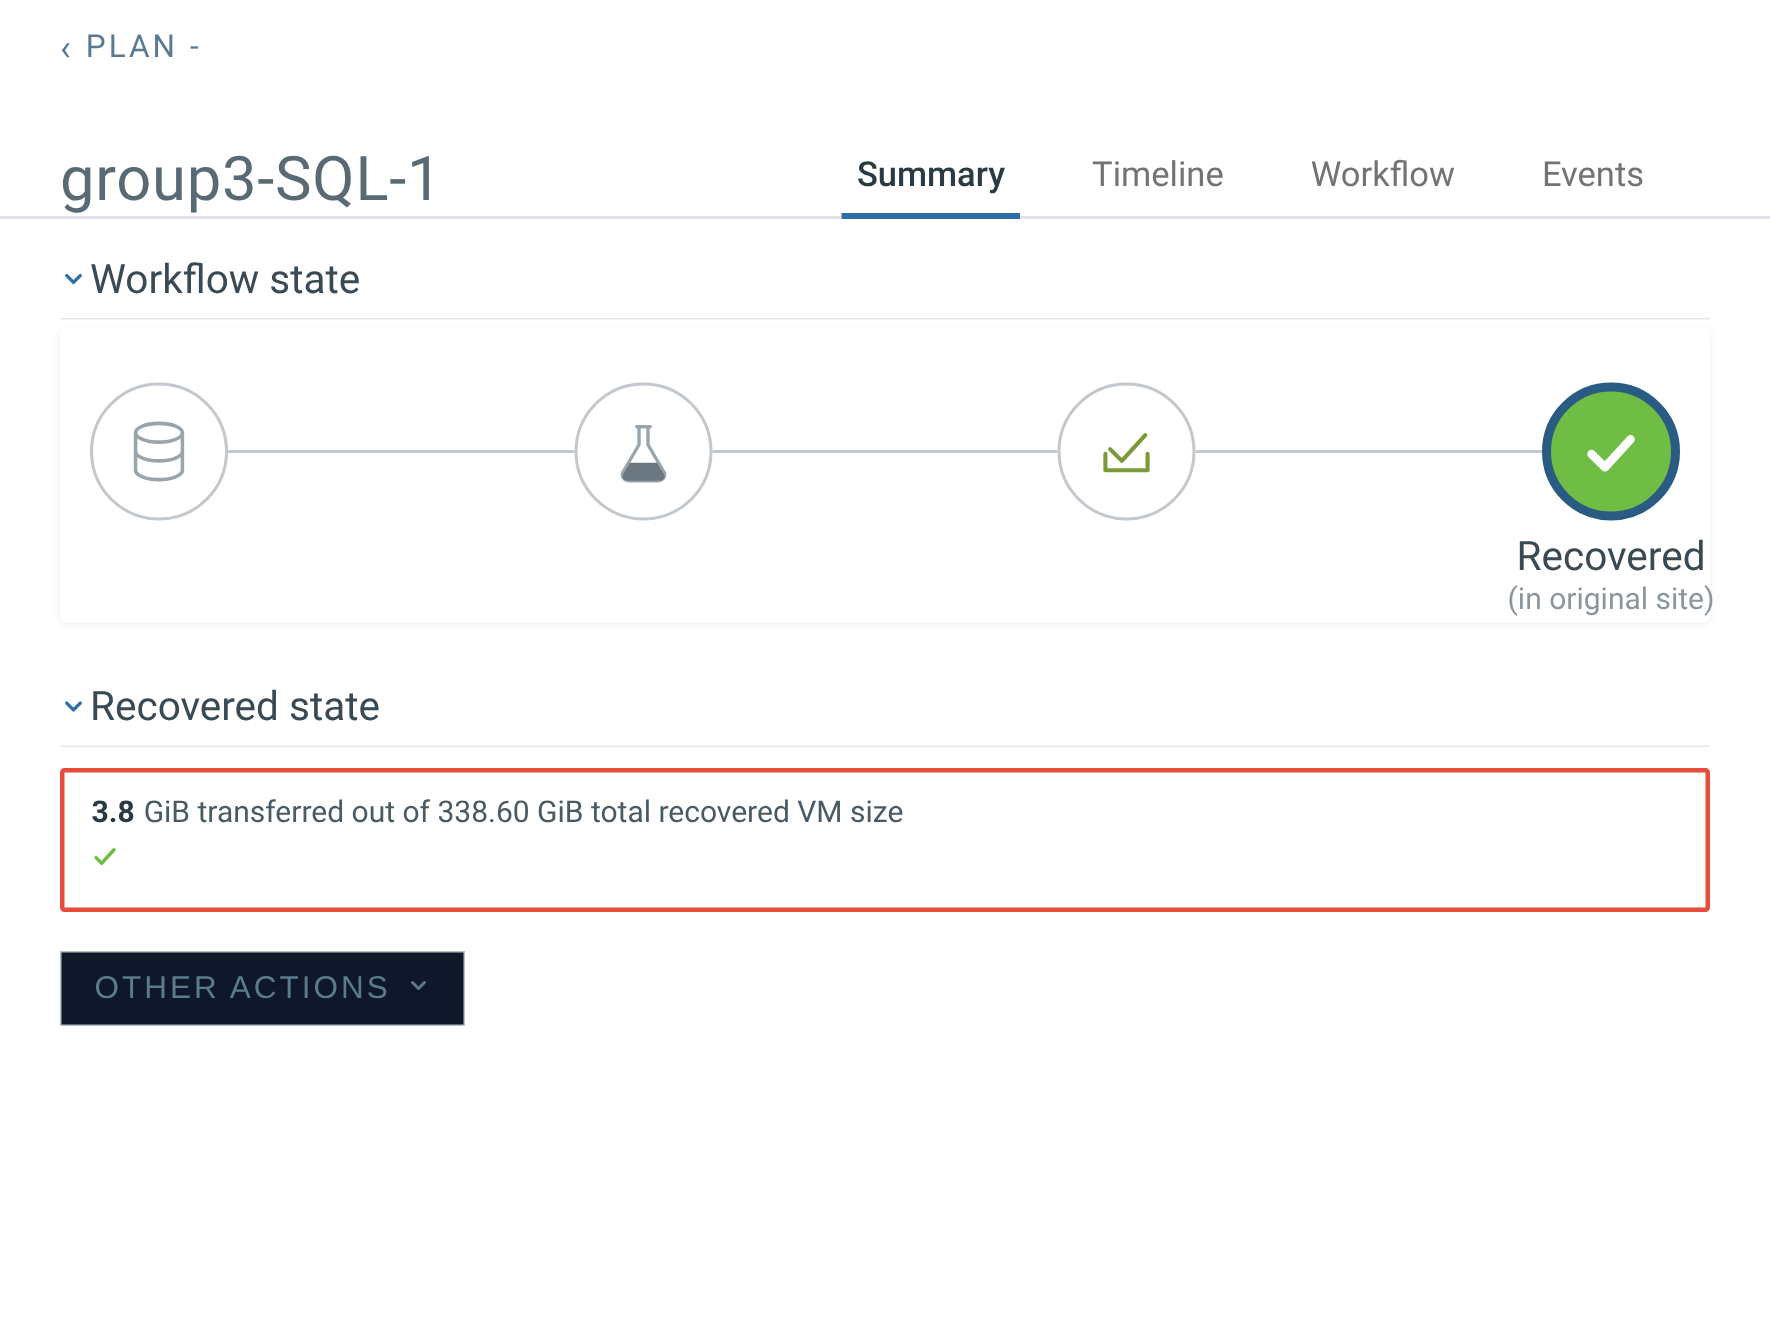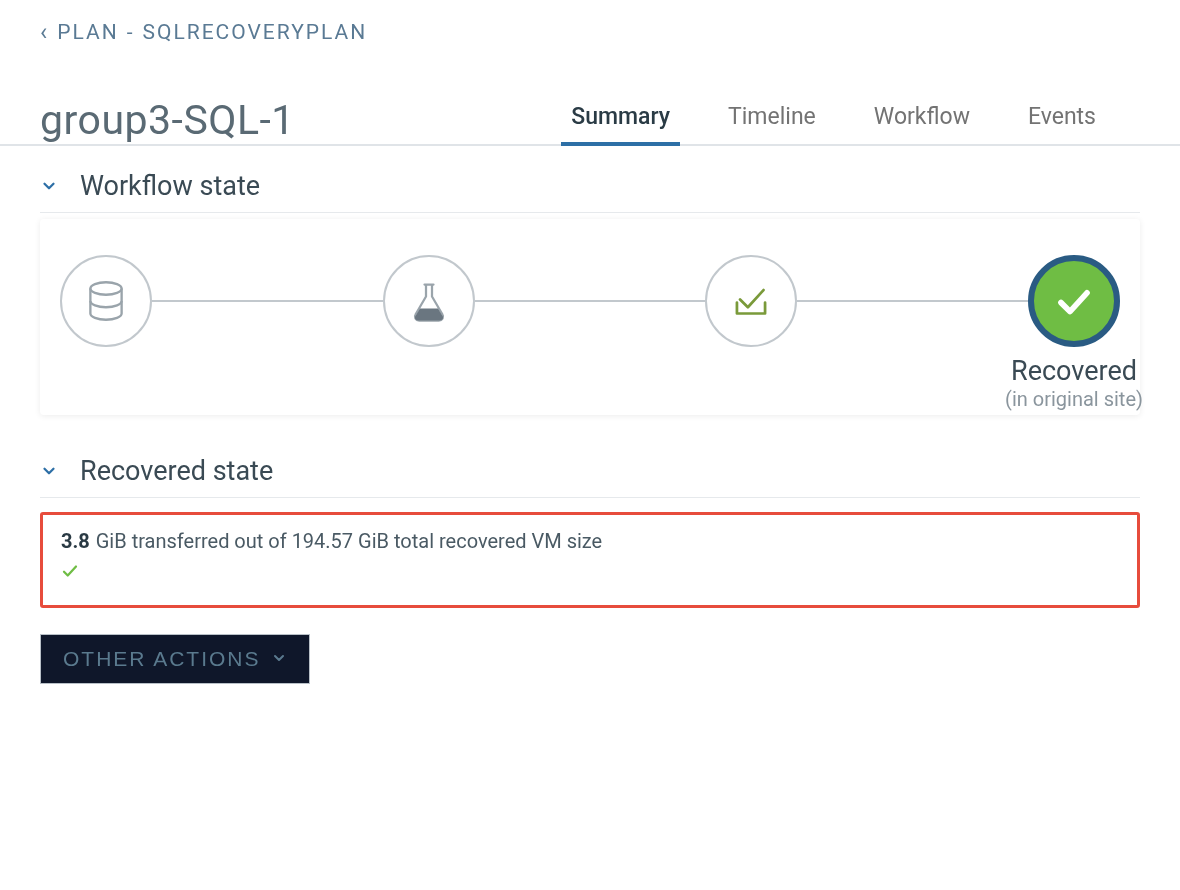--- a/index.html
+++ b/index.html
@@ -63,21 +63,21 @@
   .content {
     padding: 24px 40px 40px 40px;
   }
   .panel {
     border-radius: 4px;
     margin-bottom: 40px;
   }
   .panel-header {
     display: flex;
     align-items: center;
-    gap: 22px;
+    gap: 2px;
     font-size: 27px;
     color: #3a4a54;
     font-weight: 400;
     padding-bottom: 10px;
     border-bottom: 1px solid #e6e9ec;
   }
   .panel-header .toggle-icon svg { display: block; }
   .workflow {
     display: flex;
     align-items: center;
@@ -161,21 +161,20 @@
   }
 </style>
 </head>
 <body>
 
 <div class="header">
   <div class="breadcrumb">
     <span class="chev">‹</span>
     <span>PLAN</span>
     <span>-</span>
-    <span>SQLRECOVERYPLAN</span>
   </div>
   <div class="title-row">
     <div class="page-title">group3-SQL-1</div>
     <div class="tabs">
       <div class="tab active">Summary</div>
       <div class="tab">Timeline</div>
       <div class="tab">Workflow</div>
       <div class="tab">Events</div>
     </div>
   </div>
@@ -251,21 +250,21 @@
         <svg width="18" height="18" viewBox="0 0 24 24">
             <path d="M6 9l6 6 6-6" fill="none" stroke="#2d6fa6" stroke-width="3" stroke-linecap="round" stroke-linejoin="round"></path>
           </svg>
       </span>
       <span>Recovered state</span>
     </div>
 
     <div class="recovered-box">
       <div class="line1">
         <span class="bold">3.8</span>
-        <span>GiB transferred out of 194.57 GiB total recovered VM size</span>
+        <span>GiB transferred out of 338.60 GiB total recovered VM size</span>
       </div>
       <div class="line2">
         <span class="check-small">
           <svg width="18" height="18" viewBox="0 0 24 24">
               <polyline points="4,13 9,18 20,6" fill="none" stroke="#6fbd44" stroke-width="3" stroke-linecap="round" stroke-linejoin="round"></polyline>
             </svg>
         </span>
       </div>
     </div>
 

